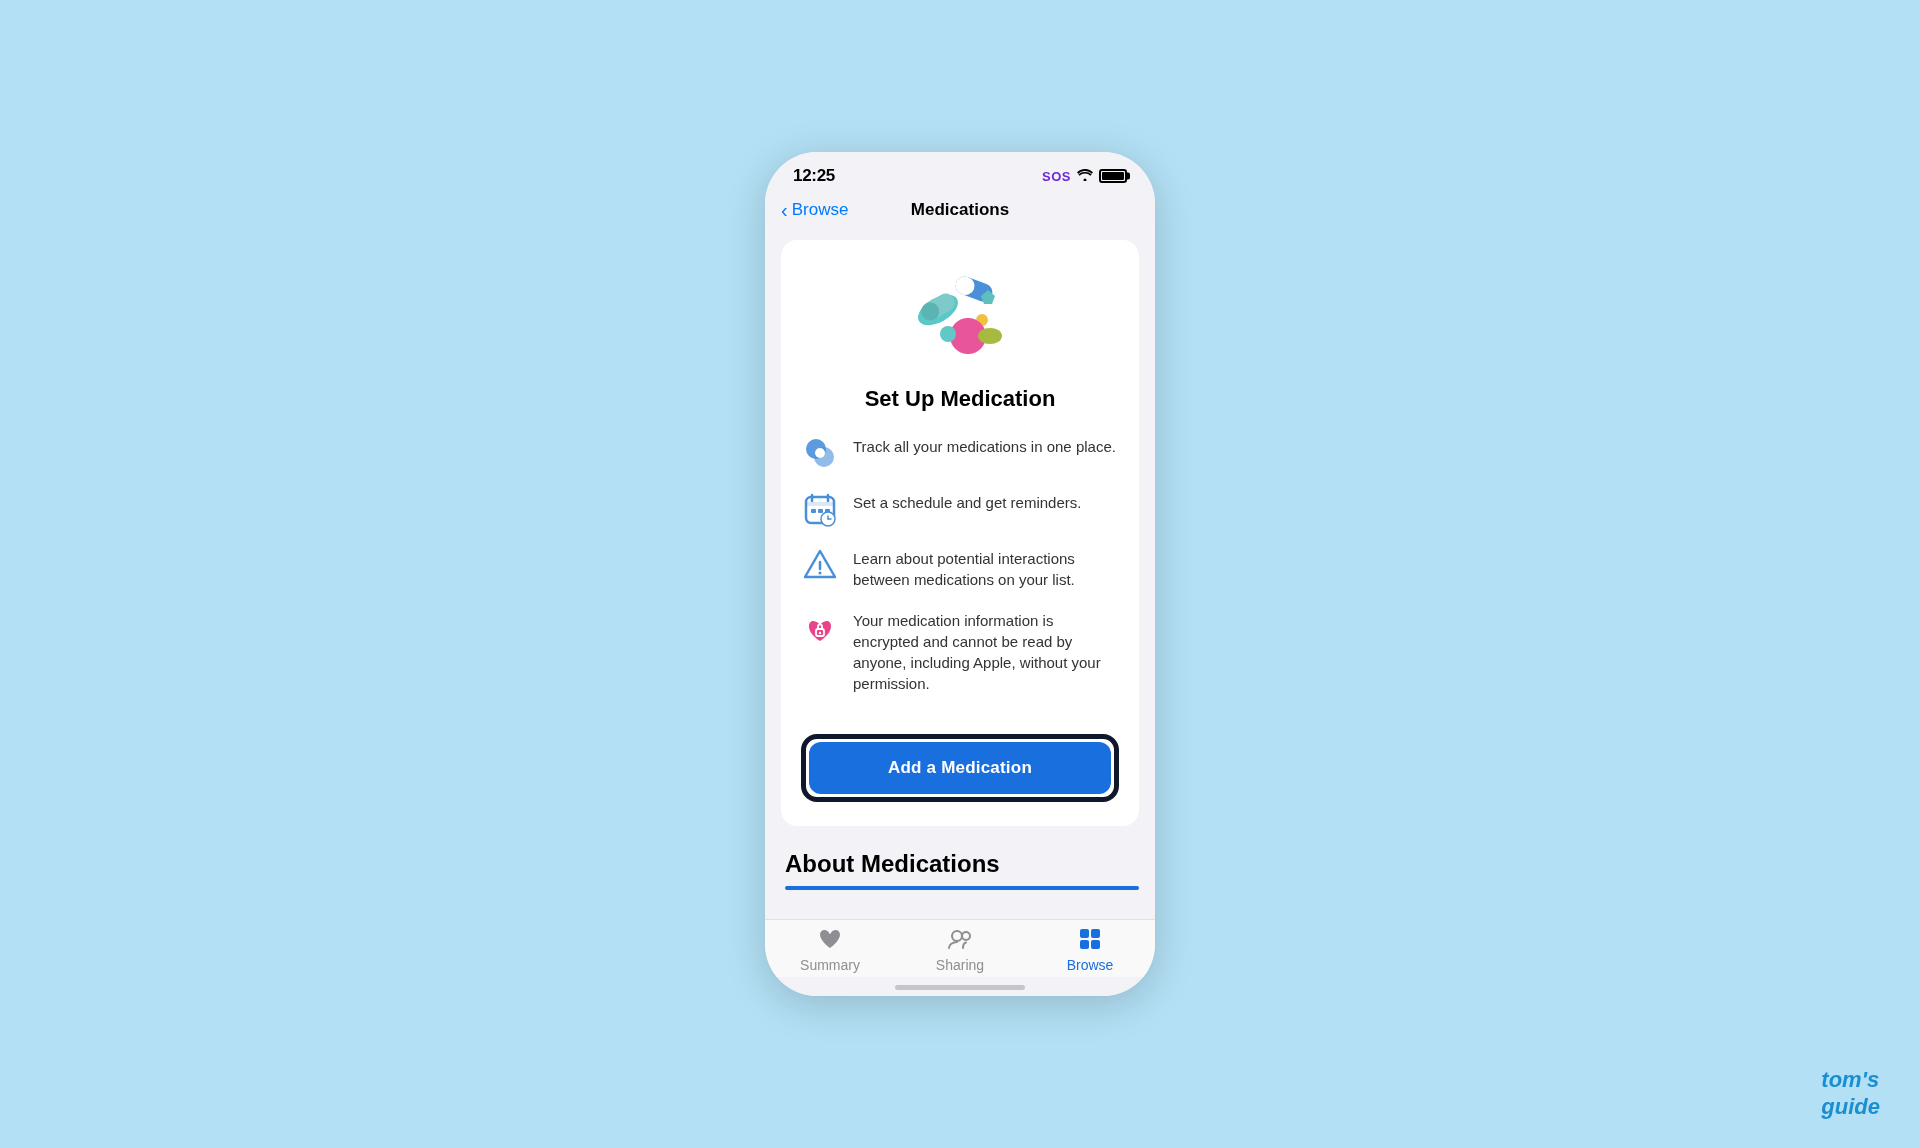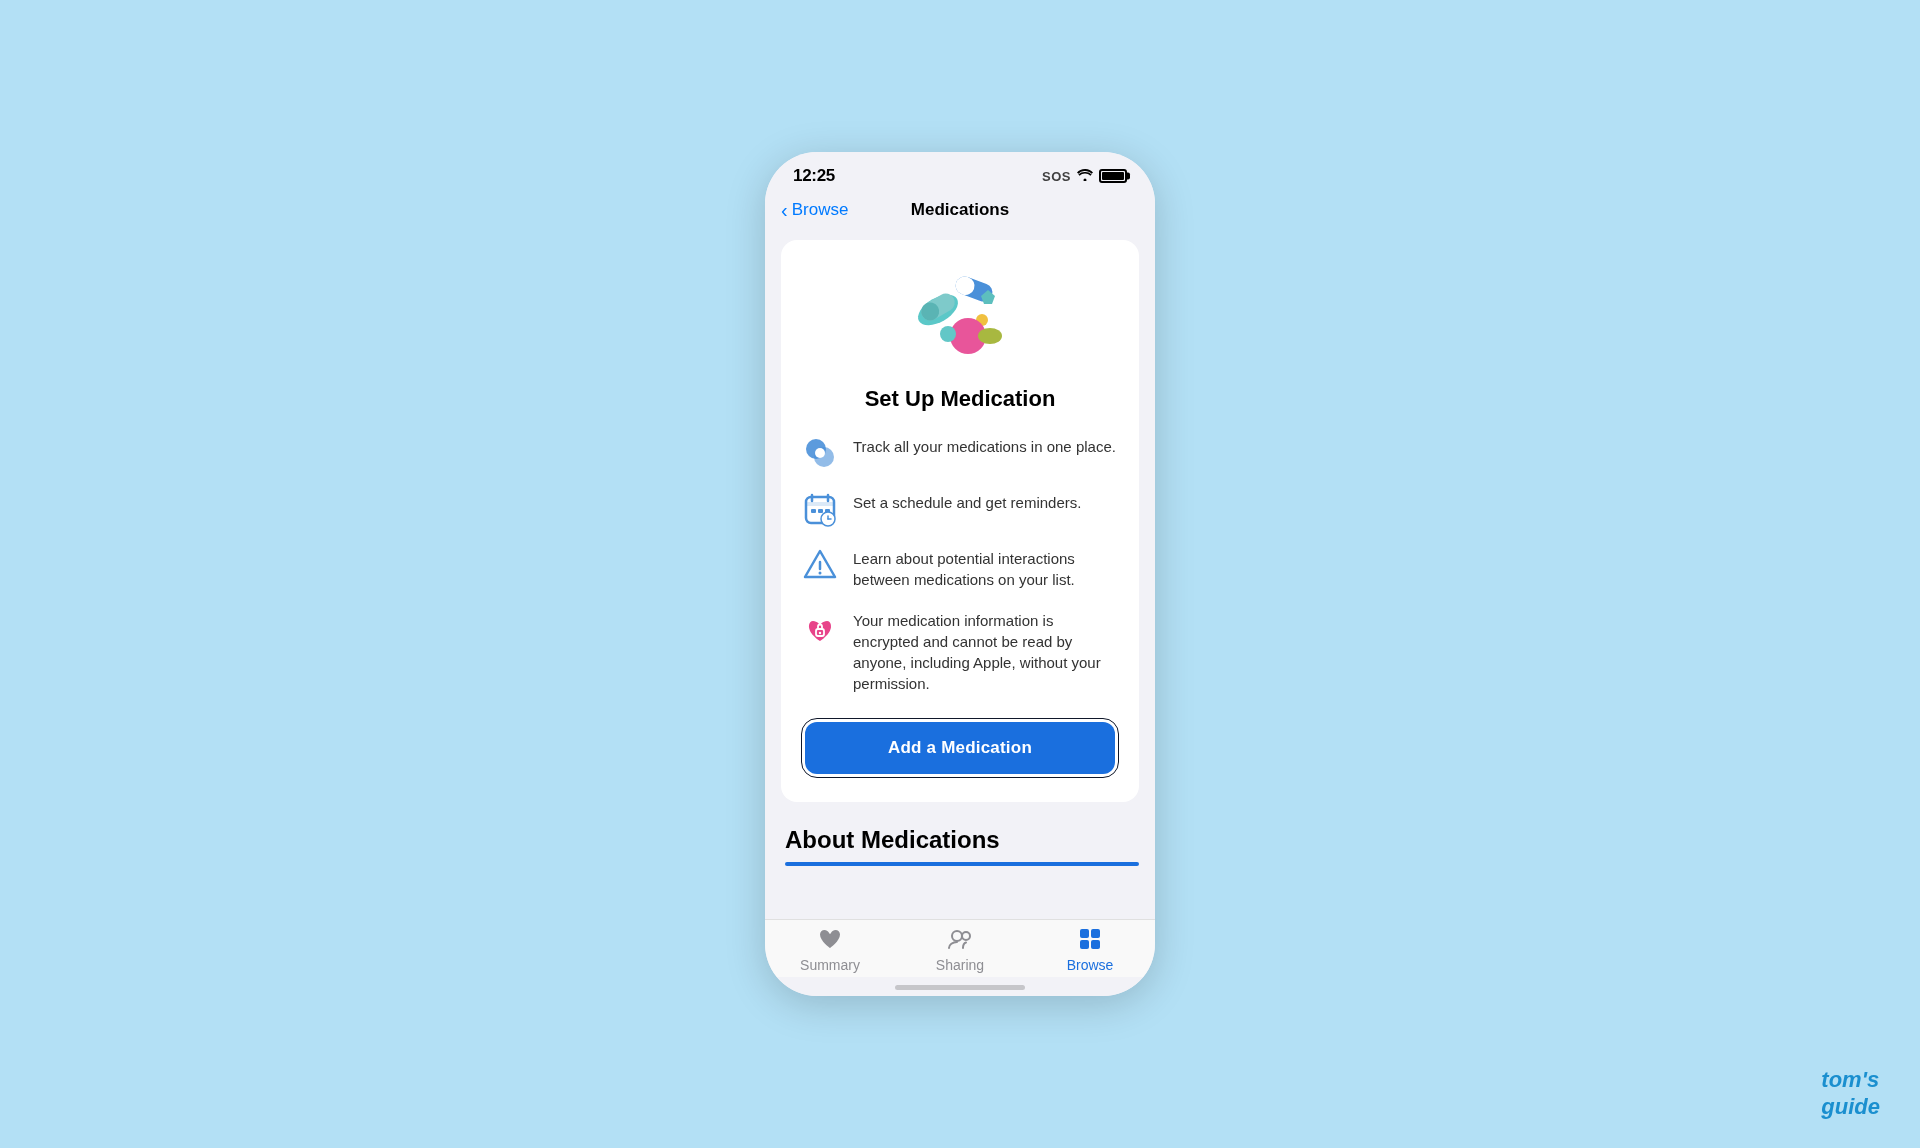--- a/index.html
+++ b/index.html
@@ -42,21 +42,21 @@
       letter-spacing: -0.3px;
     }
     .status-icons {
       display: flex;
       align-items: center;
       gap: 6px;
     }
     .sos-text {
       font-size: 13px;
       font-weight: 600;
-      color: #404040;
+      color: #6d28d9;
       letter-spacing: 0.5px;
     }
     .wifi-icon {
       font-size: 14px;
       color: #000;
     }
     .battery-icon {
       width: 28px;
       height: 14px;
       border: 2px solid #000;
@@ -152,21 +152,21 @@
       margin-bottom: 22px;
       text-align: center;
     }
 
     
     .feature-list {
       width: 100%;
       display: flex;
       flex-direction: column;
       gap: 18px;
-      margin-bottom: 24px;
+      margin-bottom: 40px;
     }
 
     .feature-item {
       display: flex;
       align-items: flex-start;
       gap: 14px;
     }
 
     .feature-icon {
       width: 38px;
@@ -182,21 +182,21 @@
       color: #333;
       line-height: 1.4;
       flex: 1;
       padding-top: 2px;
     }
 
     
     .add-med-btn-wrapper {
       width: 100%;
       padding: 3px;
-      border: 1px solid #0f172a;
+      border: 5px solid #0f172a;
       border-radius: 16px;
       background: transparent;
     }
 
     .add-med-btn {
       width: 100%;
       background: #1a6fde;
       color: #fff;
       border: none;
       border-radius: 12px;

